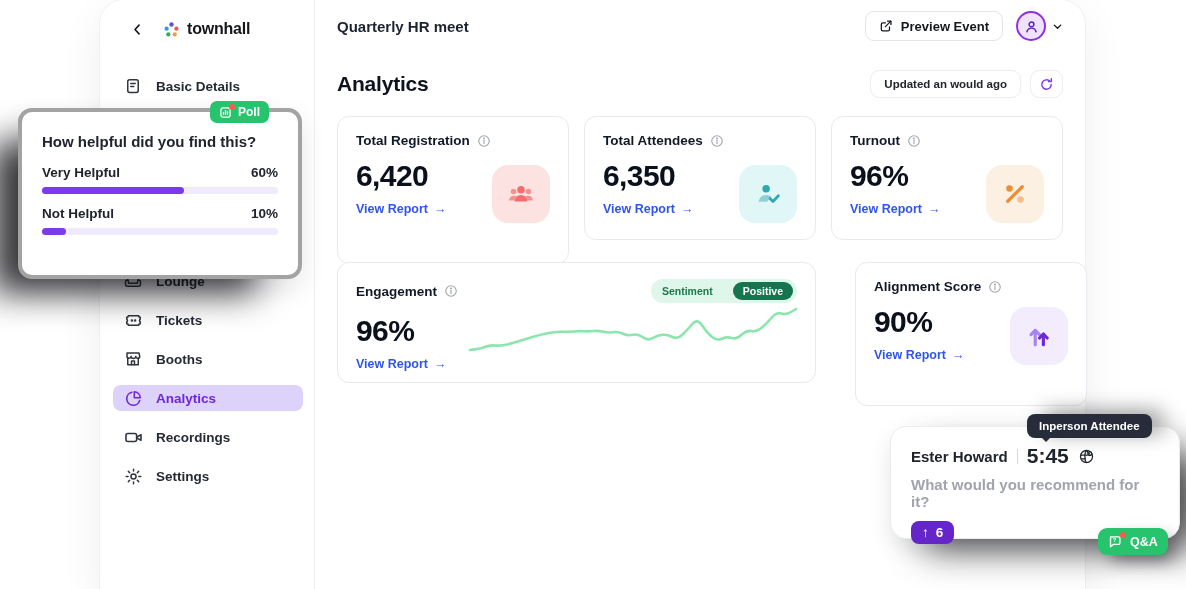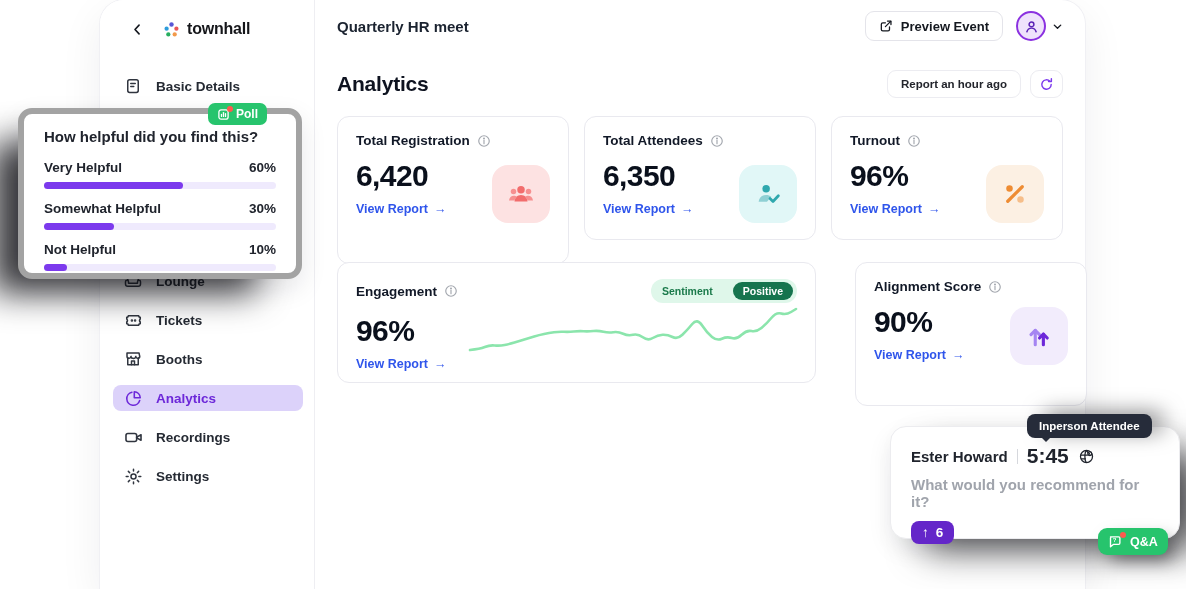--- a/index.html
+++ b/index.html
@@ -65,21 +65,21 @@
   .tile.cyan   { background:#E1F7F7; }
   .tile.orange { background:#FCF0E3; }
   .tile.purple { background:#F2ECFC; top:44px; }
   .sentiment { margin-left:auto; display:flex; align-items:center; gap:20px;
     background:#DFF7EA; border-radius:999px; padding:3px 4px 3px 11px;
     font-size:10.5px; font-weight:700; color:#1B7A4B; }
   .sentiment .pos { background:#16744E; color:#fff; border-radius:999px; padding:3px 10px; font-weight:800; }
   .spark { position:absolute; right:16px; bottom:26px; }
   
   .poll-card { position:absolute; left:18px; top:108px; width:284px; height:171px; z-index:30;
-    background:#fff; border:6px solid #a3a3a3; border-radius:14px; padding:14px 20px 0 20px;
+    background:#fff; border:4px solid #a3a3a3; border-radius:14px; padding:21px 20px 0 20px;
     box-shadow:-36px 24px 34px -10px rgba(8,8,12,.8), 0 10px 26px rgba(17,24,39,.10); }
   .poll-badge { position:absolute; top:-11px; right:29px; height:22px; display:flex; align-items:center; gap:6px;
     background:#27C46D; border-radius:7px; padding:0 9px; color:#fff; font-size:12px; font-weight:800; }
   .poll-ic { position:relative; display:flex; }
   .dot { position:absolute; width:6px; height:6px; border-radius:50%; background:#FF5A4E; top:-2px; right:-3px; }
   .poll-q { font-size:15px; font-weight:700; color:#20242D; margin-bottom:15px; }
   .poll-opt-row { display:flex; justify-content:space-between; align-items:flex-start;
     font-size:13.5px; font-weight:700; color:#20242D; }
   .poll-track { height:7px; border-radius:4px; background:#EFEAFD; margin:7px 0 12px 0; }
   .poll-fill { height:7px; border-radius:4px; background:#7C3AED; }
@@ -225,21 +225,21 @@
             <svg width="11" height="11" viewBox="0 0 24 24" fill="none" stroke="#14181F" stroke-width="3" stroke-linecap="round" stroke-linejoin="round">
                 <polyline points="5,9 12,16 19,9"></polyline>
               </svg>
           </div>
         </div>
       </header>
 
       <div class="analytics-head">
         <div class="analytics-title">Analytics</div>
         <div class="ah-right">
-          <div class="updated-pill">Report an hour ago</div>
+          <div class="updated-pill">Updated an would ago</div>
           <button class="refresh-btn">
             <svg width="15" height="15" viewBox="0 0 24 24" fill="none" stroke="#7C3AED" stroke-width="2.3" stroke-linecap="round" stroke-linejoin="round">
                 <path d="M19.5 12a7.5 7.5 0 11-2.1-5.2"></path>
                 <polyline points="19.8,2.8 19.8,7.3 15.3,7.3"></polyline>
               </svg>
           </button>
         </div>
       </div>
 
       <div class="card c1">
@@ -386,29 +386,20 @@
       <div class="poll-opt-row">
         <span>Very Helpful</span>
         <span>60%</span>
       </div>
       <div class="poll-track">
           <div class="poll-fill" style="width: 60%;"></div>
         </div>
     </div>
     <div>
       <div class="poll-opt-row">
-        <span>Somewhat Helpful</span>
-        <span>30%</span>
-      </div>
-      <div class="poll-track">
-          <div class="poll-fill" style="width: 30%;"></div>
-        </div>
-    </div>
-    <div>
-      <div class="poll-opt-row">
         <span>Not Helpful</span>
         <span>10%</span>
       </div>
       <div class="poll-track">
           <div class="poll-fill" style="width: 10%;"></div>
         </div>
     </div>
   </div>
 
   <div class="qa-card">

